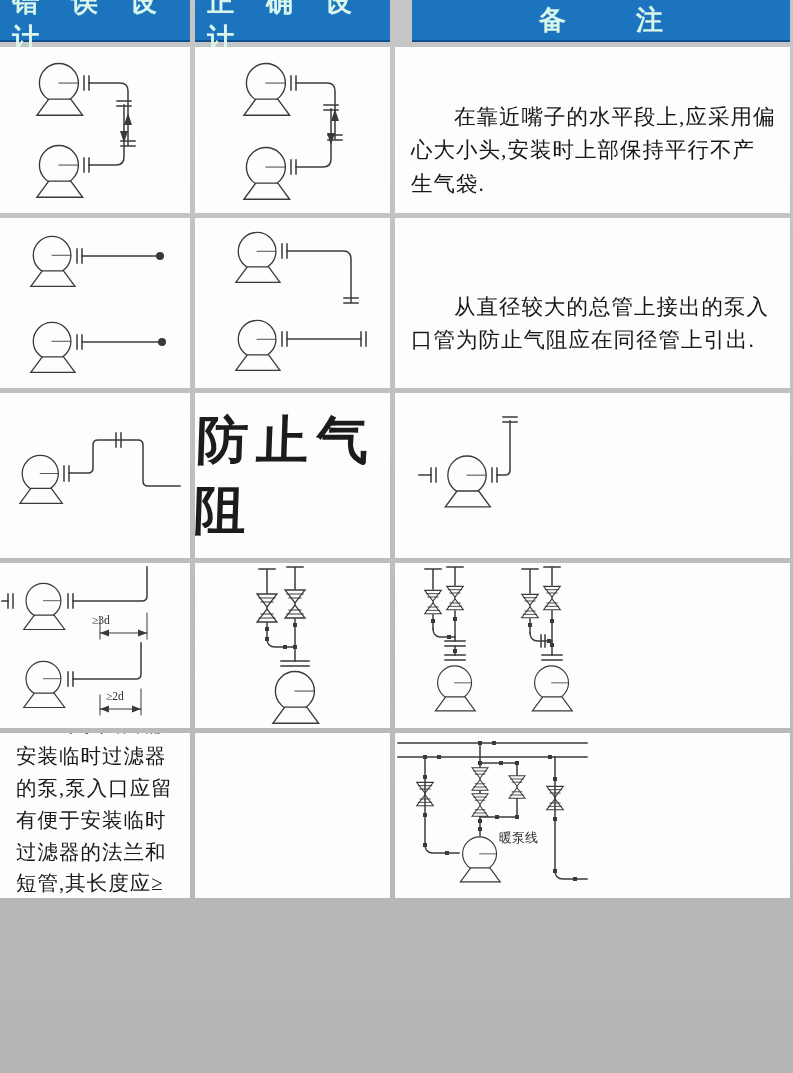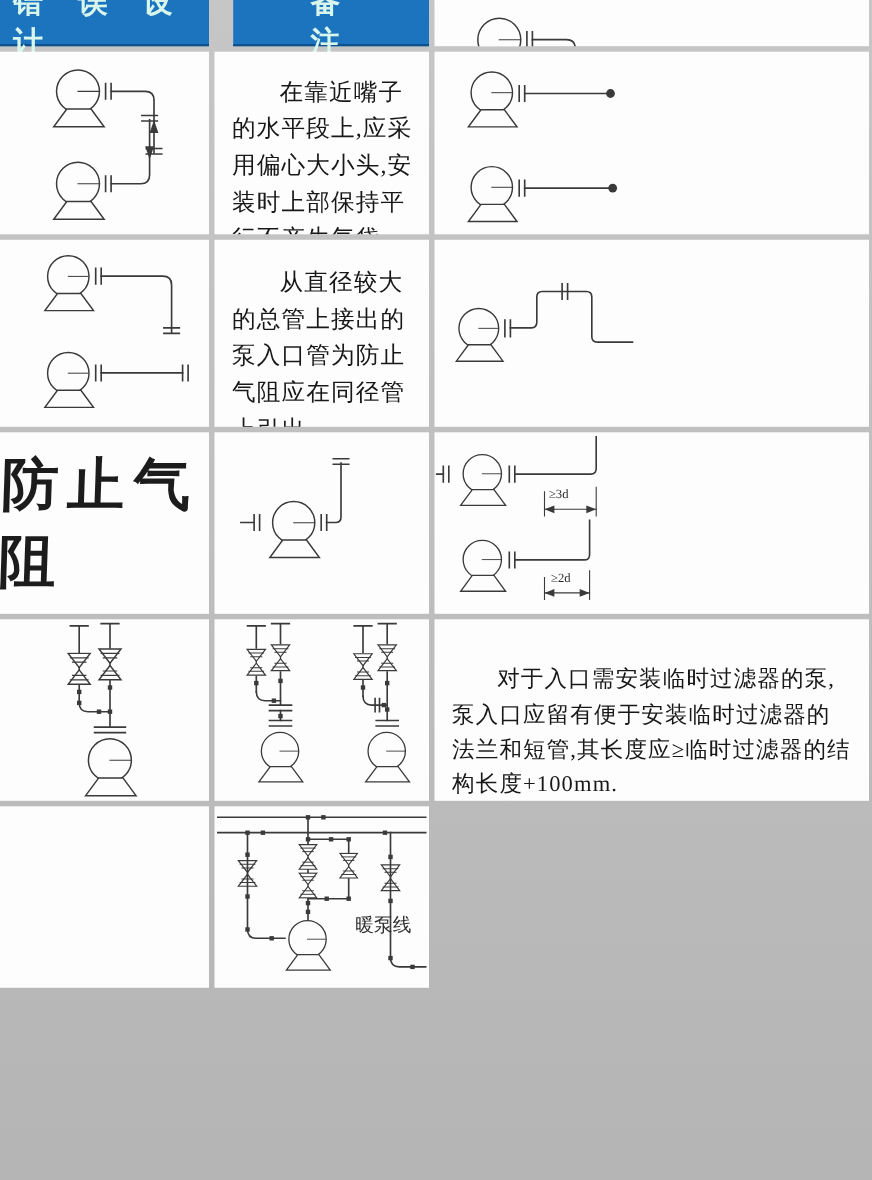--- a/index.html
+++ b/index.html
@@ -66,20 +66,21 @@
       <path d="M4,25 H20 M6,21 H18" stroke="currentColor" stroke-width="1.1"></path>
       <line x1="12" y1="14" x2="12" y2="16" stroke="currentColor" stroke-width="1.3"></line>
     </symbol>
   </defs>
 </svg>
 
 <div class="page">
   <div class="tbl">
 
     <div class="hcell ls1">错 误 设 计</div>
+    <div class="hcell ls1">正 确 设 计</div>
     <div class="hcell ls2">备注</div>
 
     <div class="cell">
       <svg class="diag" width="190" height="166" viewBox="0 0 190 166">
         <use href="#pump" x="28" y="14" width="72" height="56"></use>
         <path d="M84,29 V43 M89,29 V43"></path>
         <path d="M89,36 H120 Q128,36 128,44 V98"></path>
         <path d="M121,94 H135 M121,99 H135"></path>
         <path class="ar" d="M124,78 L128,66 L132,78 Z"></path>
         <use href="#pump" x="28" y="96" width="72" height="56"></use>
@@ -169,21 +170,21 @@
         <path class="ar" d="M100,70 l9,-3.5 v7 Z"></path>
         <path class="ar" d="M147,70 l-9,-3.5 v7 Z"></path>
         <use href="#pump" x="16" y="96" width="64" height="50"></use>
         <path d="M68,109 V123 M73,109 V123"></path>
         <path d="M73,116 H136 Q141,116 141,111 V80"></path>
         <path d="M100,132 V152 M141,126 V152" stroke-width="1"></path>
         <path d="M100,146 H141" stroke-width="1"></path>
         <path class="ar" d="M100,146 l9,-3.5 v7 Z"></path>
         <path class="ar" d="M141,146 l-9,-3.5 v7 Z"></path>
       </svg>
-      <span class="dlabel" style="left:104px; top:51px;text-align:center;">≥3d</span>
+      <span class="dlabel" style="left:92px; top:51px;text-align:center;">≥3d</span>
       <span class="dlabel" style="left:106px; top:127px;text-align:right;">≥2d</span>
     </div>
 
     <div class="cell">
       <svg class="diag" width="190" height="165" viewBox="0 0 190 165">
         <path d="M64,6 H80 M72,6 V30"></path>
         <use href="#valve" x="60" y="30" width="24" height="30"></use>
         <path d="M72,60 V76"></path>
         <rect class="sq" x="70" y="64" width="4" height="4"></rect>
         <path d="M72,76 Q72,84 80,84 H100"></path>
@@ -266,17 +267,17 @@
         <rect class="sq" x="120" y="82" width="4" height="4"></rect>
         <rect class="sq" x="100" y="82" width="4" height="4"></rect>
         <path d="M160,24 V138"></path>
         <use href="#valve" x="150" y="52" width="20" height="26"></use>
         <rect class="sq" x="158" y="44" width="4" height="4"></rect>
         <rect class="sq" x="158" y="84" width="4" height="4"></rect>
         <path d="M160,138 Q160,146 168,146 H192"></path>
         <rect class="sq" x="158" y="136" width="4" height="4"></rect>
         <rect class="sq" x="178" y="144" width="4" height="4"></rect>
       </svg>
-      <span class="dlabel" style="left:104px; top:96px; font-size:17px;margin-left:24px;">暖泵线</span>
+      <span class="dlabel" style="left:104px; top:96px; font-size:13px;">暖泵线</span>
     </div>
 
   </div>
 </div>
 
 </body></html>

